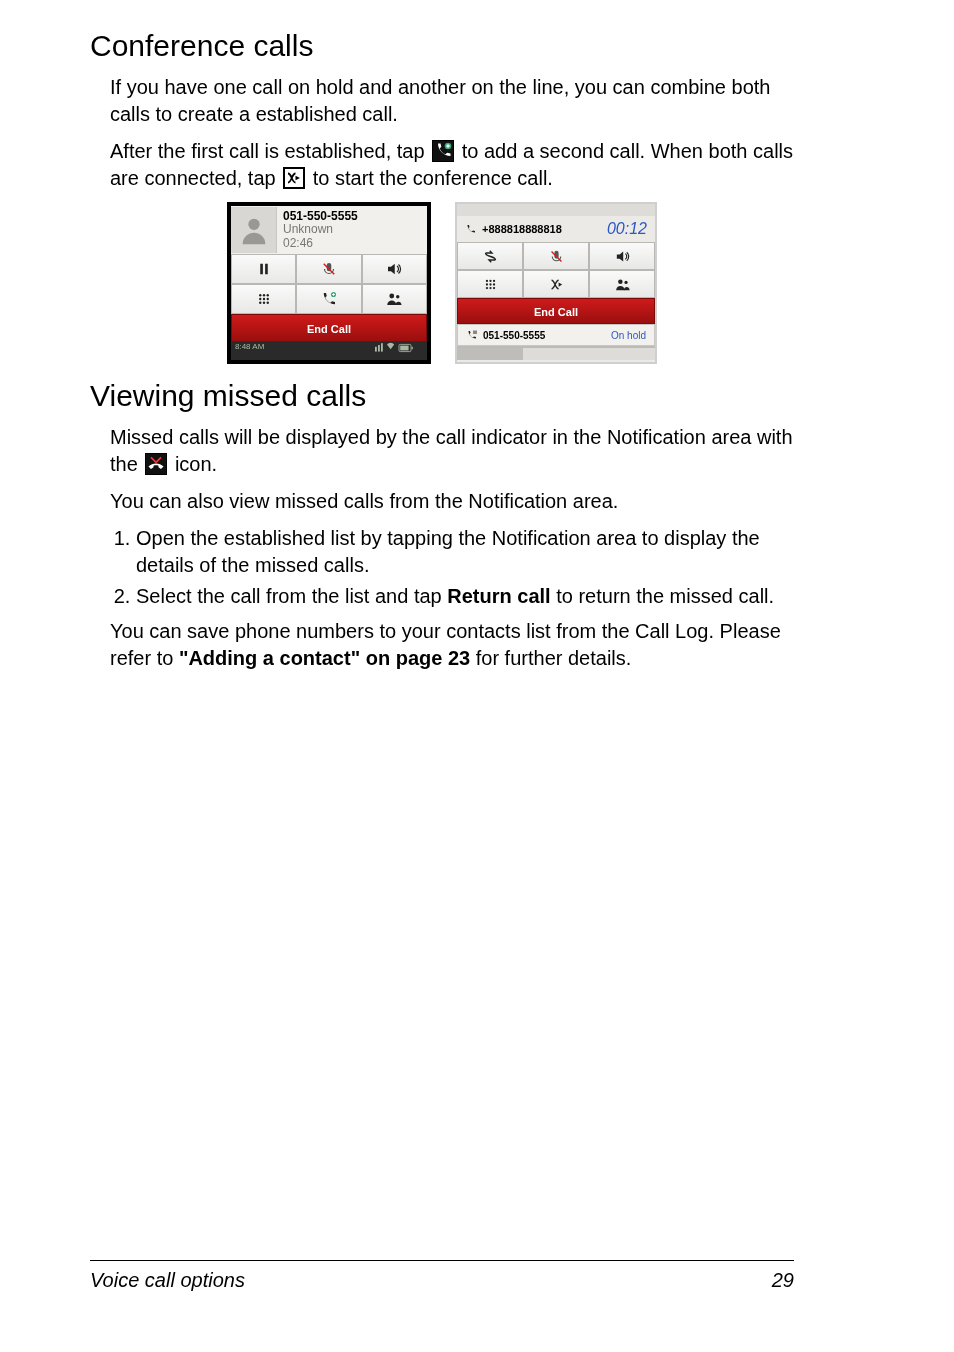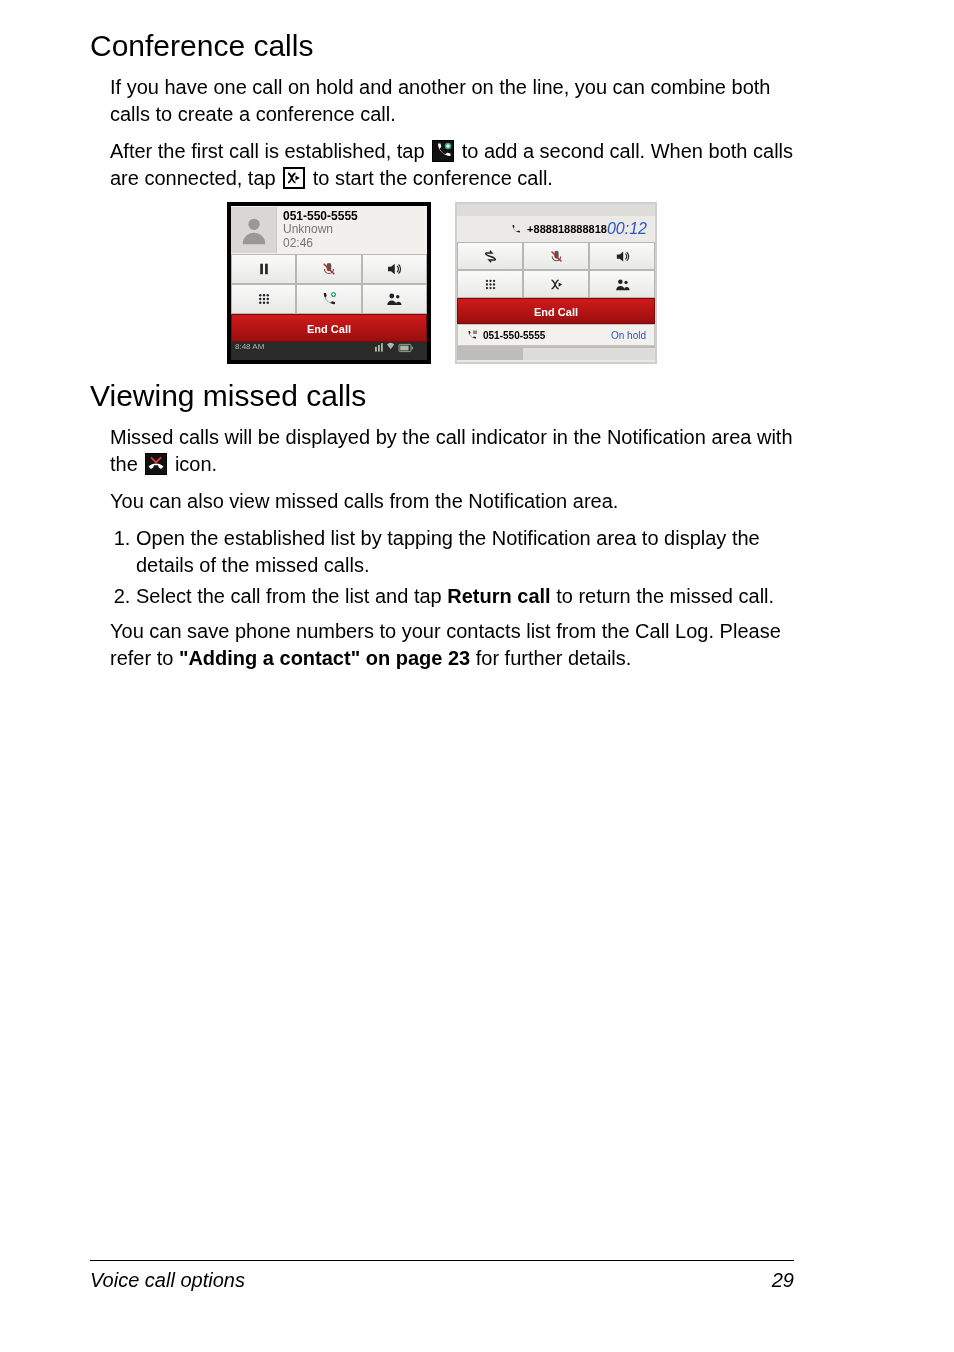--- a/index.html
+++ b/index.html
@@ -111,21 +111,21 @@
   .shot2 {
     width: 202px;
     border: 2px solid #cfcfcf;
     background:#eceae6;
     font-size:10px;
   }
   .shot2 .topbar {
     height:12px; background:#dedcd8;
   }
   .shot2 .row1 {
-    display:flex; align-items:center; justify-content:flex-end;
+    display:flex; align-items:center; justify-content:space-between;
     padding:4px 8px;
   }
   .shot2 .row1 .left { display:flex; align-items:center; gap:5px; font-weight:700; font-size:11px; }
   .shot2 .row1 .time { color:#2a58c8; font-size:16px;font-style:italic; }
   .shot2 .btn-grid {
     display:grid;
     grid-template-columns: 1fr 1fr 1fr;
   }
   .shot2 .btn {
     height:28px;
@@ -176,21 +176,21 @@
     font-size:20px;
   }
 </style>
 </head>
 <body>
 
 <div class="page">
 
   <h2 class="section">Conference calls</h2>
 
-  <p class="body-text">If you have one call on hold and another on the line, you can combine both calls to create a conference call.</p>
+  <p class="body-text">If you have one call on hold and another on the line, you can combine both calls to create a established call.</p>
 
   <p class="body-text">
     <span>After the first call is established, tap </span>
     <span class="inline-icon">
       <svg viewBox="0 0 24 24">
           <path fill="#fff" d="M6 3c0 8 7 15 15 15v-3l-4-1-2 2c-3-1-6-4-7-7l2-2-1-4H6z"></path>
           <circle cx="18" cy="6" r="4" fill="#3a7"></circle>
           <path stroke="#fff" stroke-width="1.6" d="M18 4v4M16 6h4"></path>
         </svg>
     </span>

